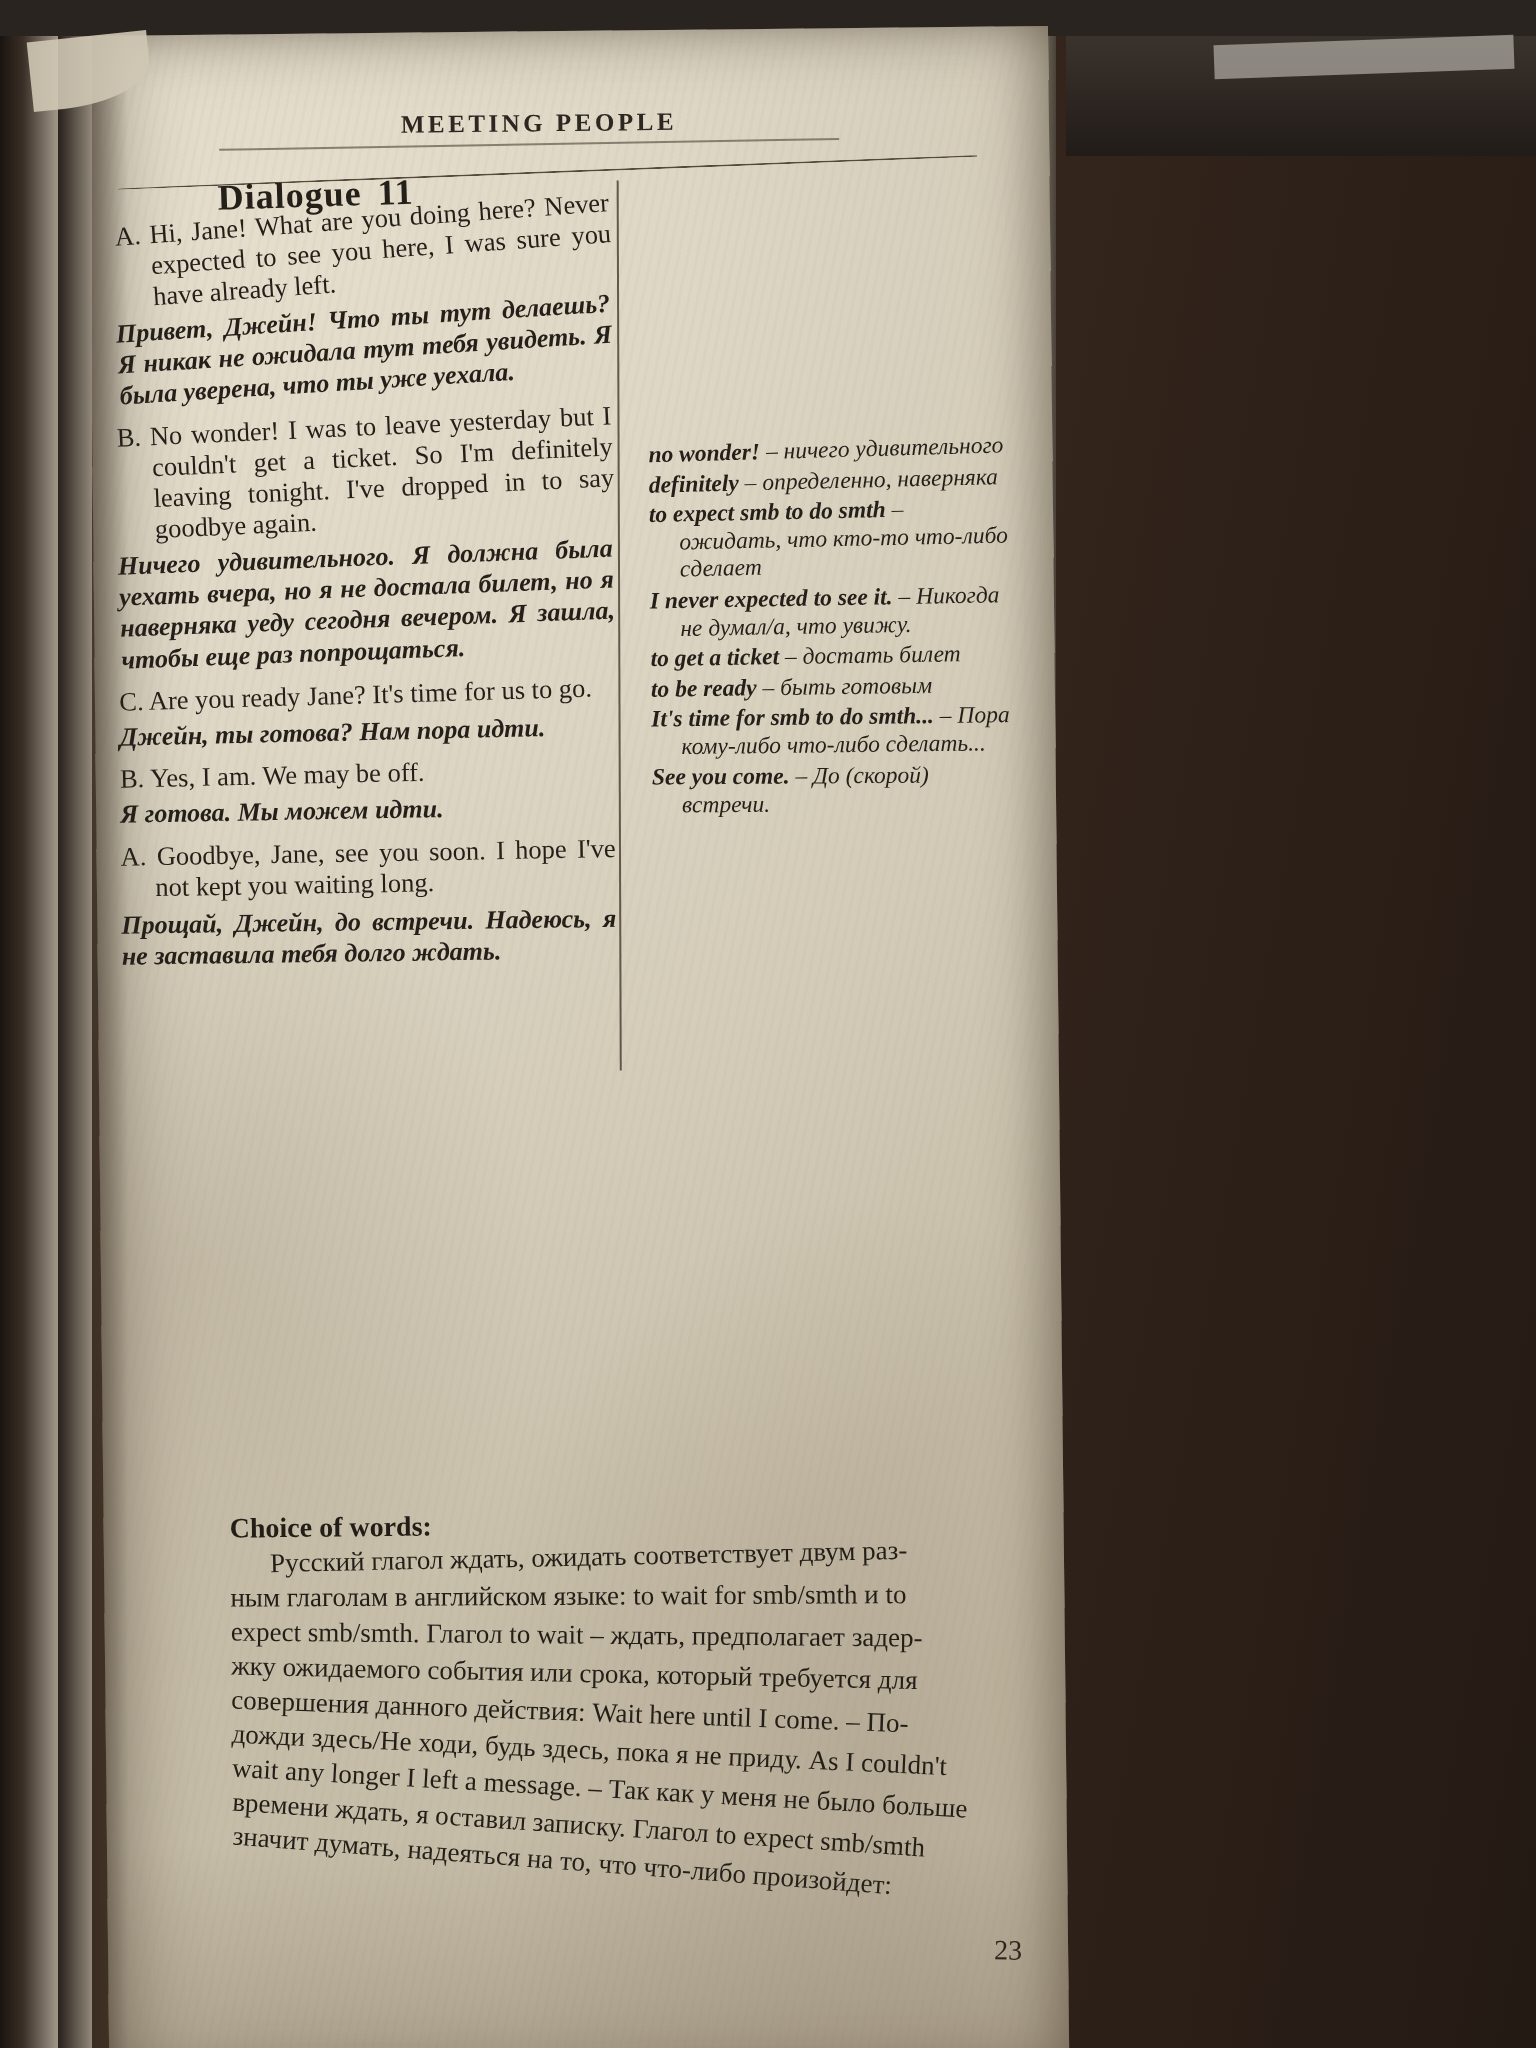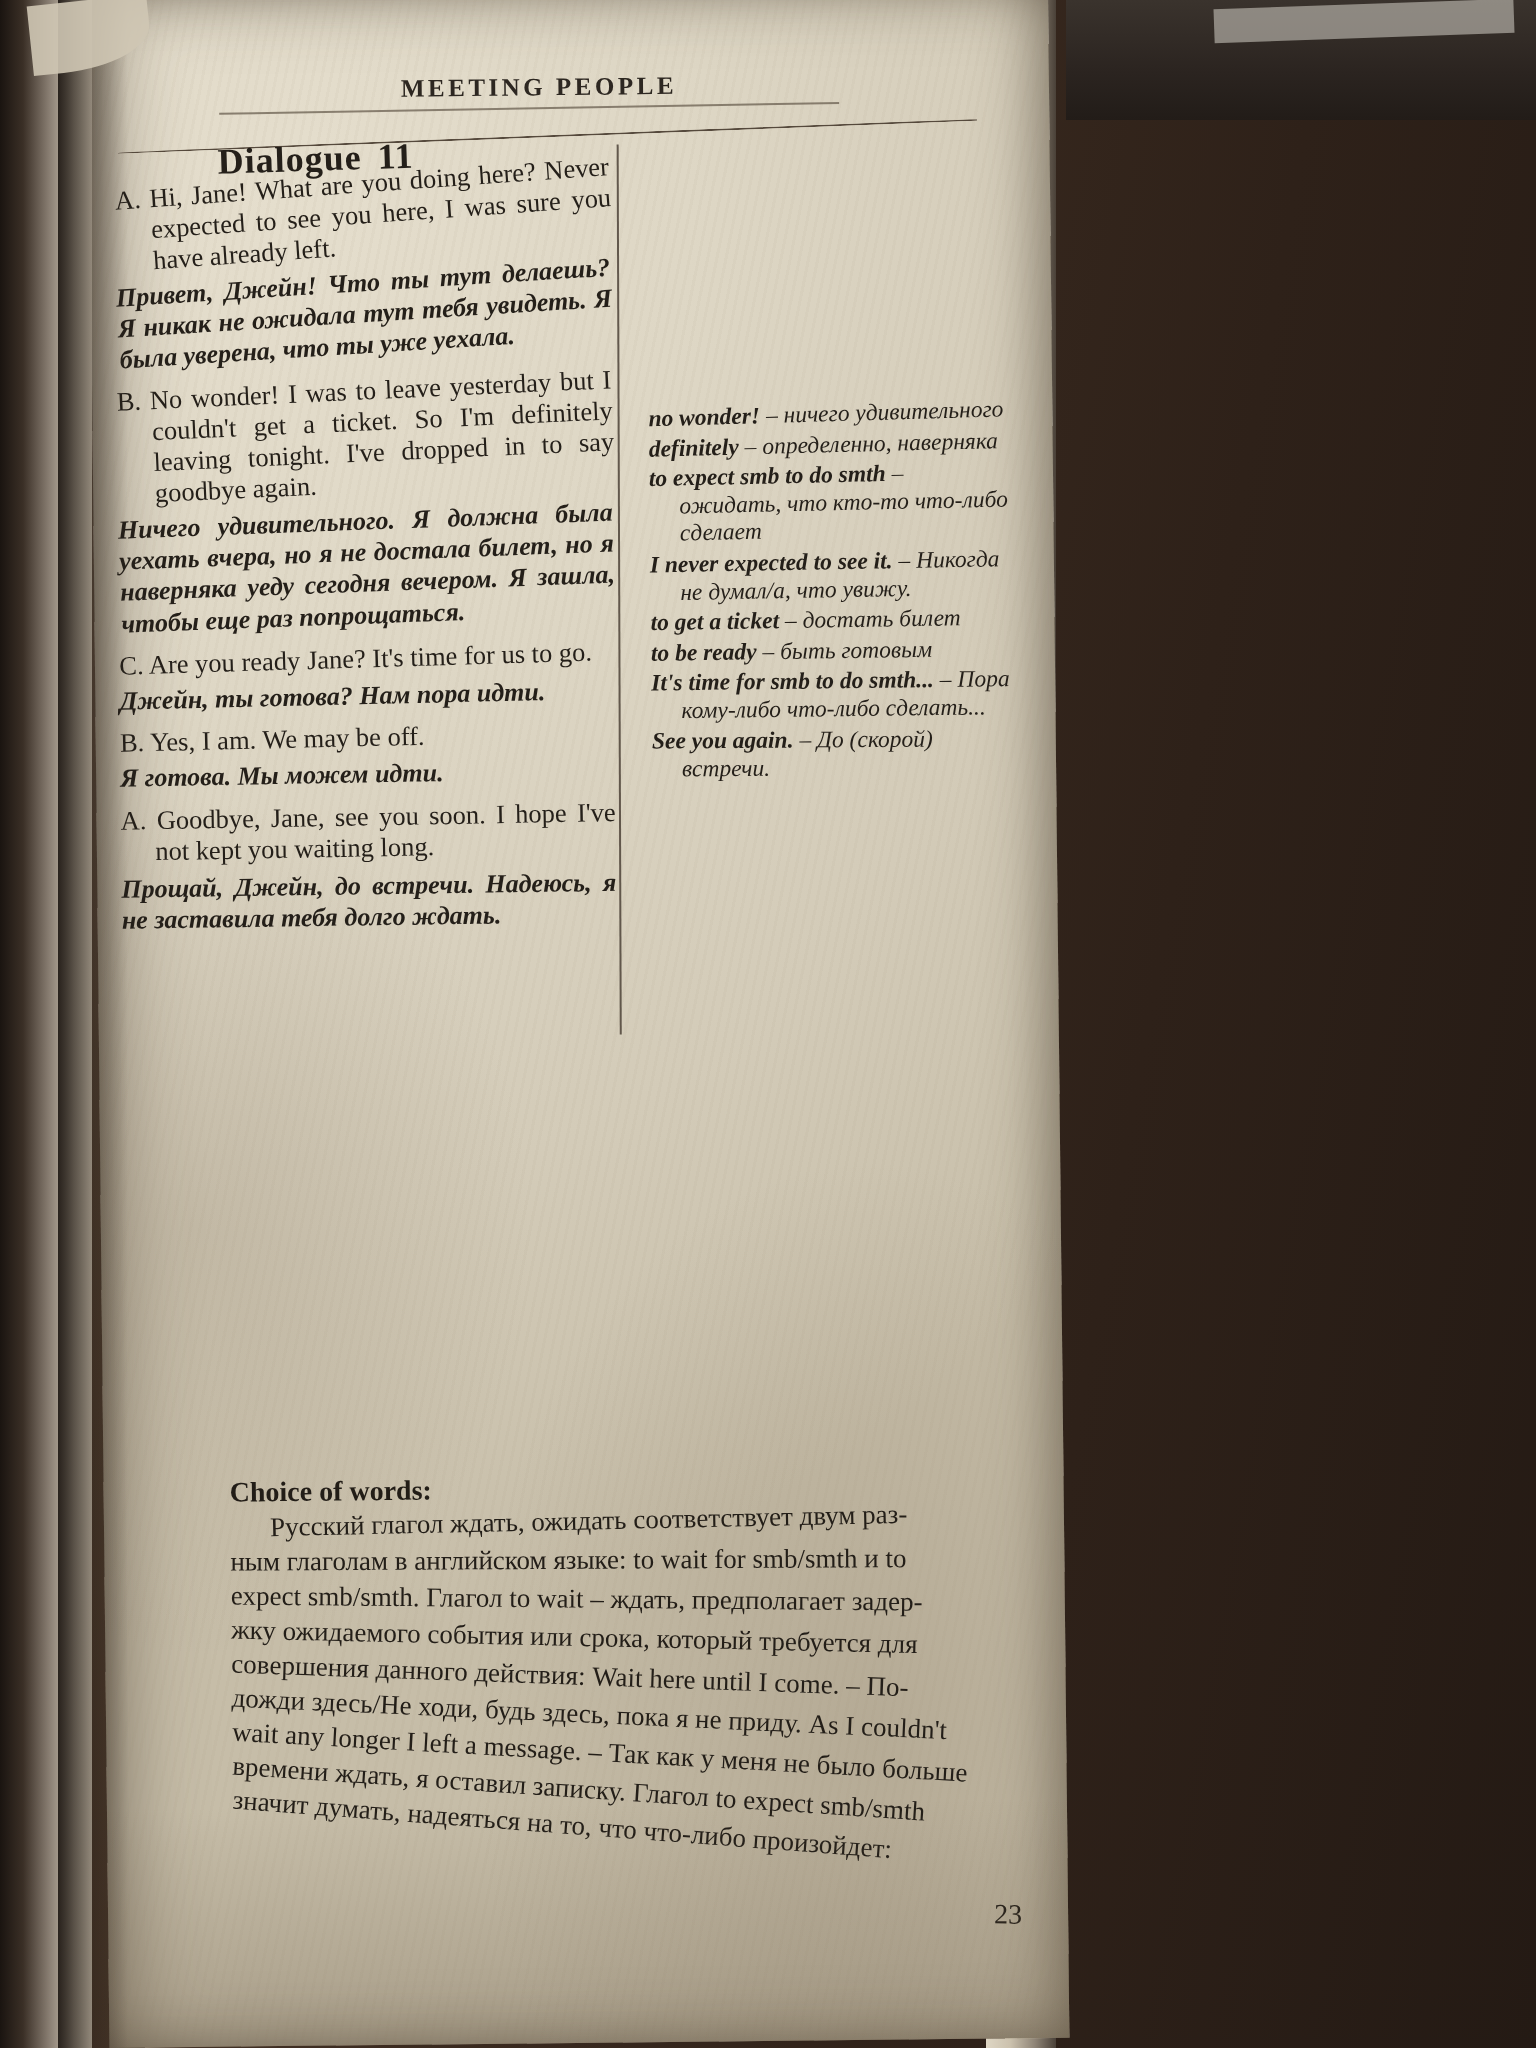--- a/index.html
+++ b/index.html
@@ -13,20 +13,21 @@
     position: relative;
     overflow: hidden;
     font-family: "Liberation Serif", serif;
   }
 
   
   #scene {
     position: absolute;
     inset: 0;
     background: linear-gradient(100deg, #6d5f52 0%, #4b3a2c 18%, #3b2b20 40%, #2e2119 70%, #241a14 100%);
+    margin-top: 36px;
   }
   #desk-top-left {
     position: absolute;
     left: 0; top: 0;
     width: 120px; height: 60px;
     background: #a9c4b4;
     opacity: .85;
   }
   #desk-top-right {
     position: absolute;
@@ -371,21 +372,21 @@
           <b>to be ready</b>
           <span>– быть готовым</span>
         </div>
 
         <div class="voc" style="transform:rotate(-0.1deg)">
           <b>It's time for smb to do smth...</b>
           <span>– Пора кому-либо что-либо сделать...</span>
         </div>
 
         <div class="voc" style="transform:rotate(0.2deg)">
-          <b>See you again.</b>
+          <b>See you come.</b>
           <span>– До (скорой) встречи.</span>
         </div>
 
       </div>
 
       <div id="note">
         <div class="note-title">Choice of words:</div>
         <div class="note-line note-l1" style="margin-left:40px">Русский глагол ждать, ожидать соответствует двум раз-</div>
         <div class="note-line note-l2">ным глаголам в английском языке: to wait for smb/smth и to</div>
         <div class="note-line note-l3">expect smb/smth. Глагол to wait – ждать, предполагает задер-</div>

